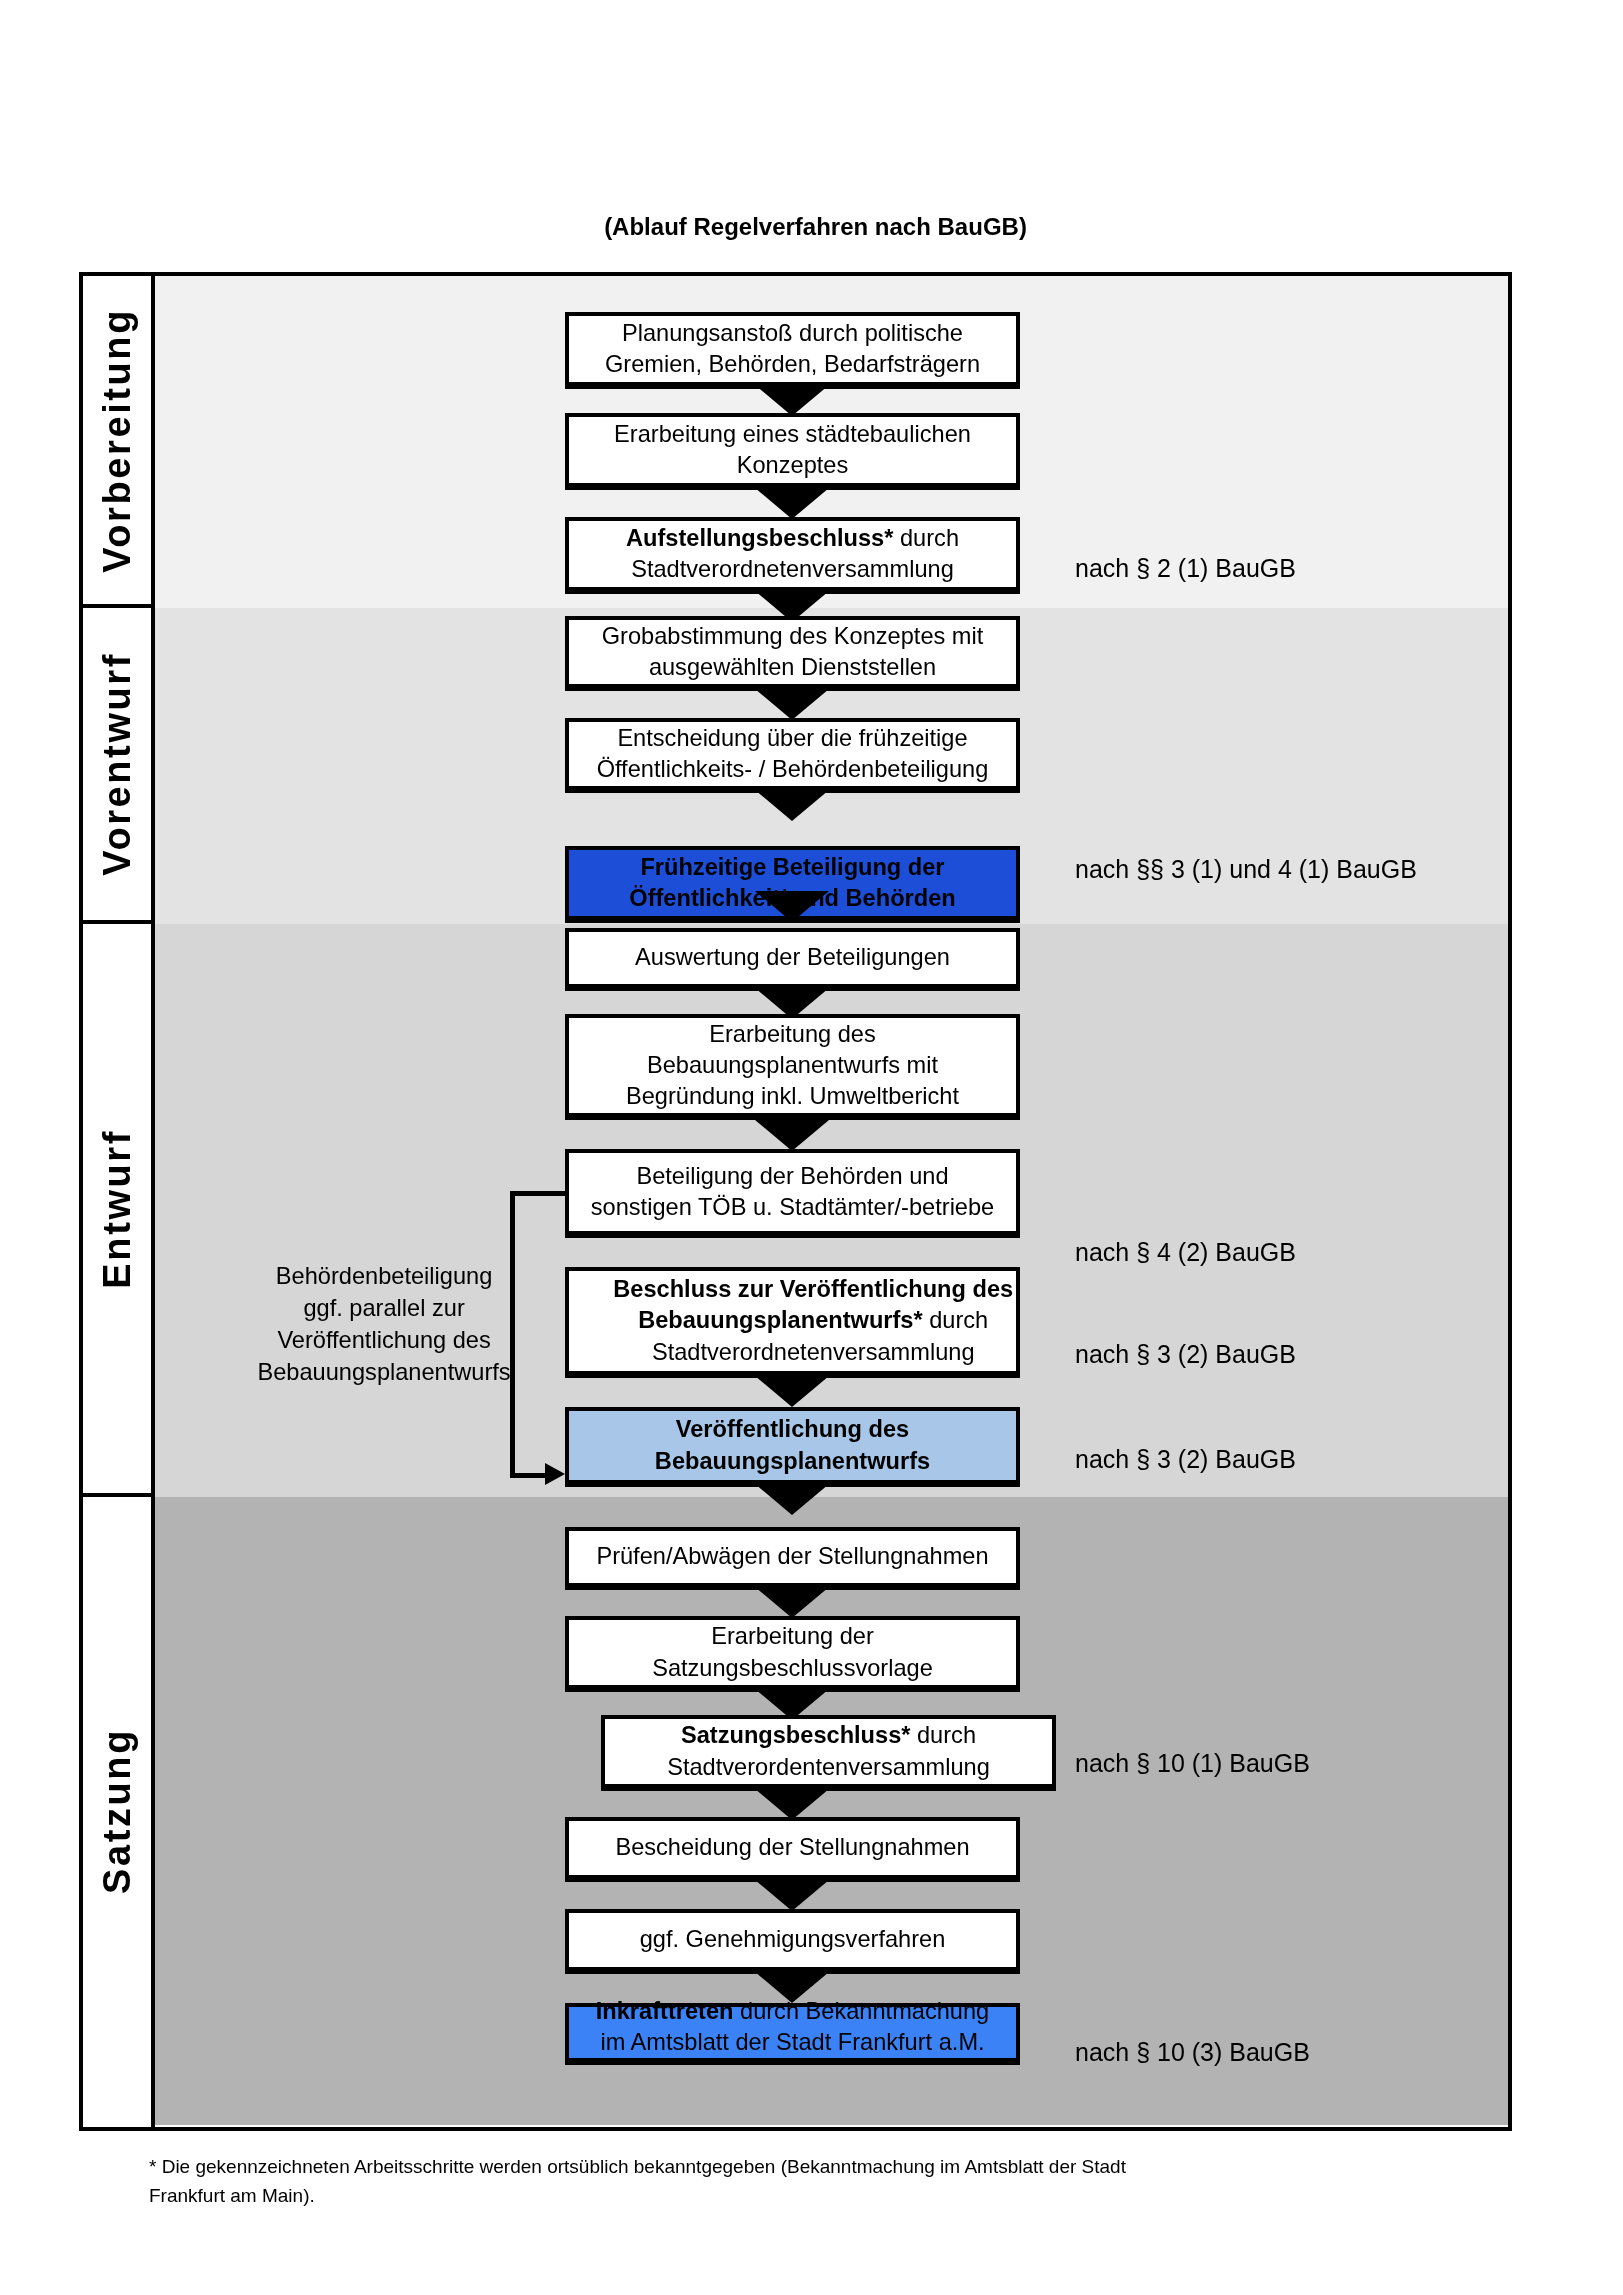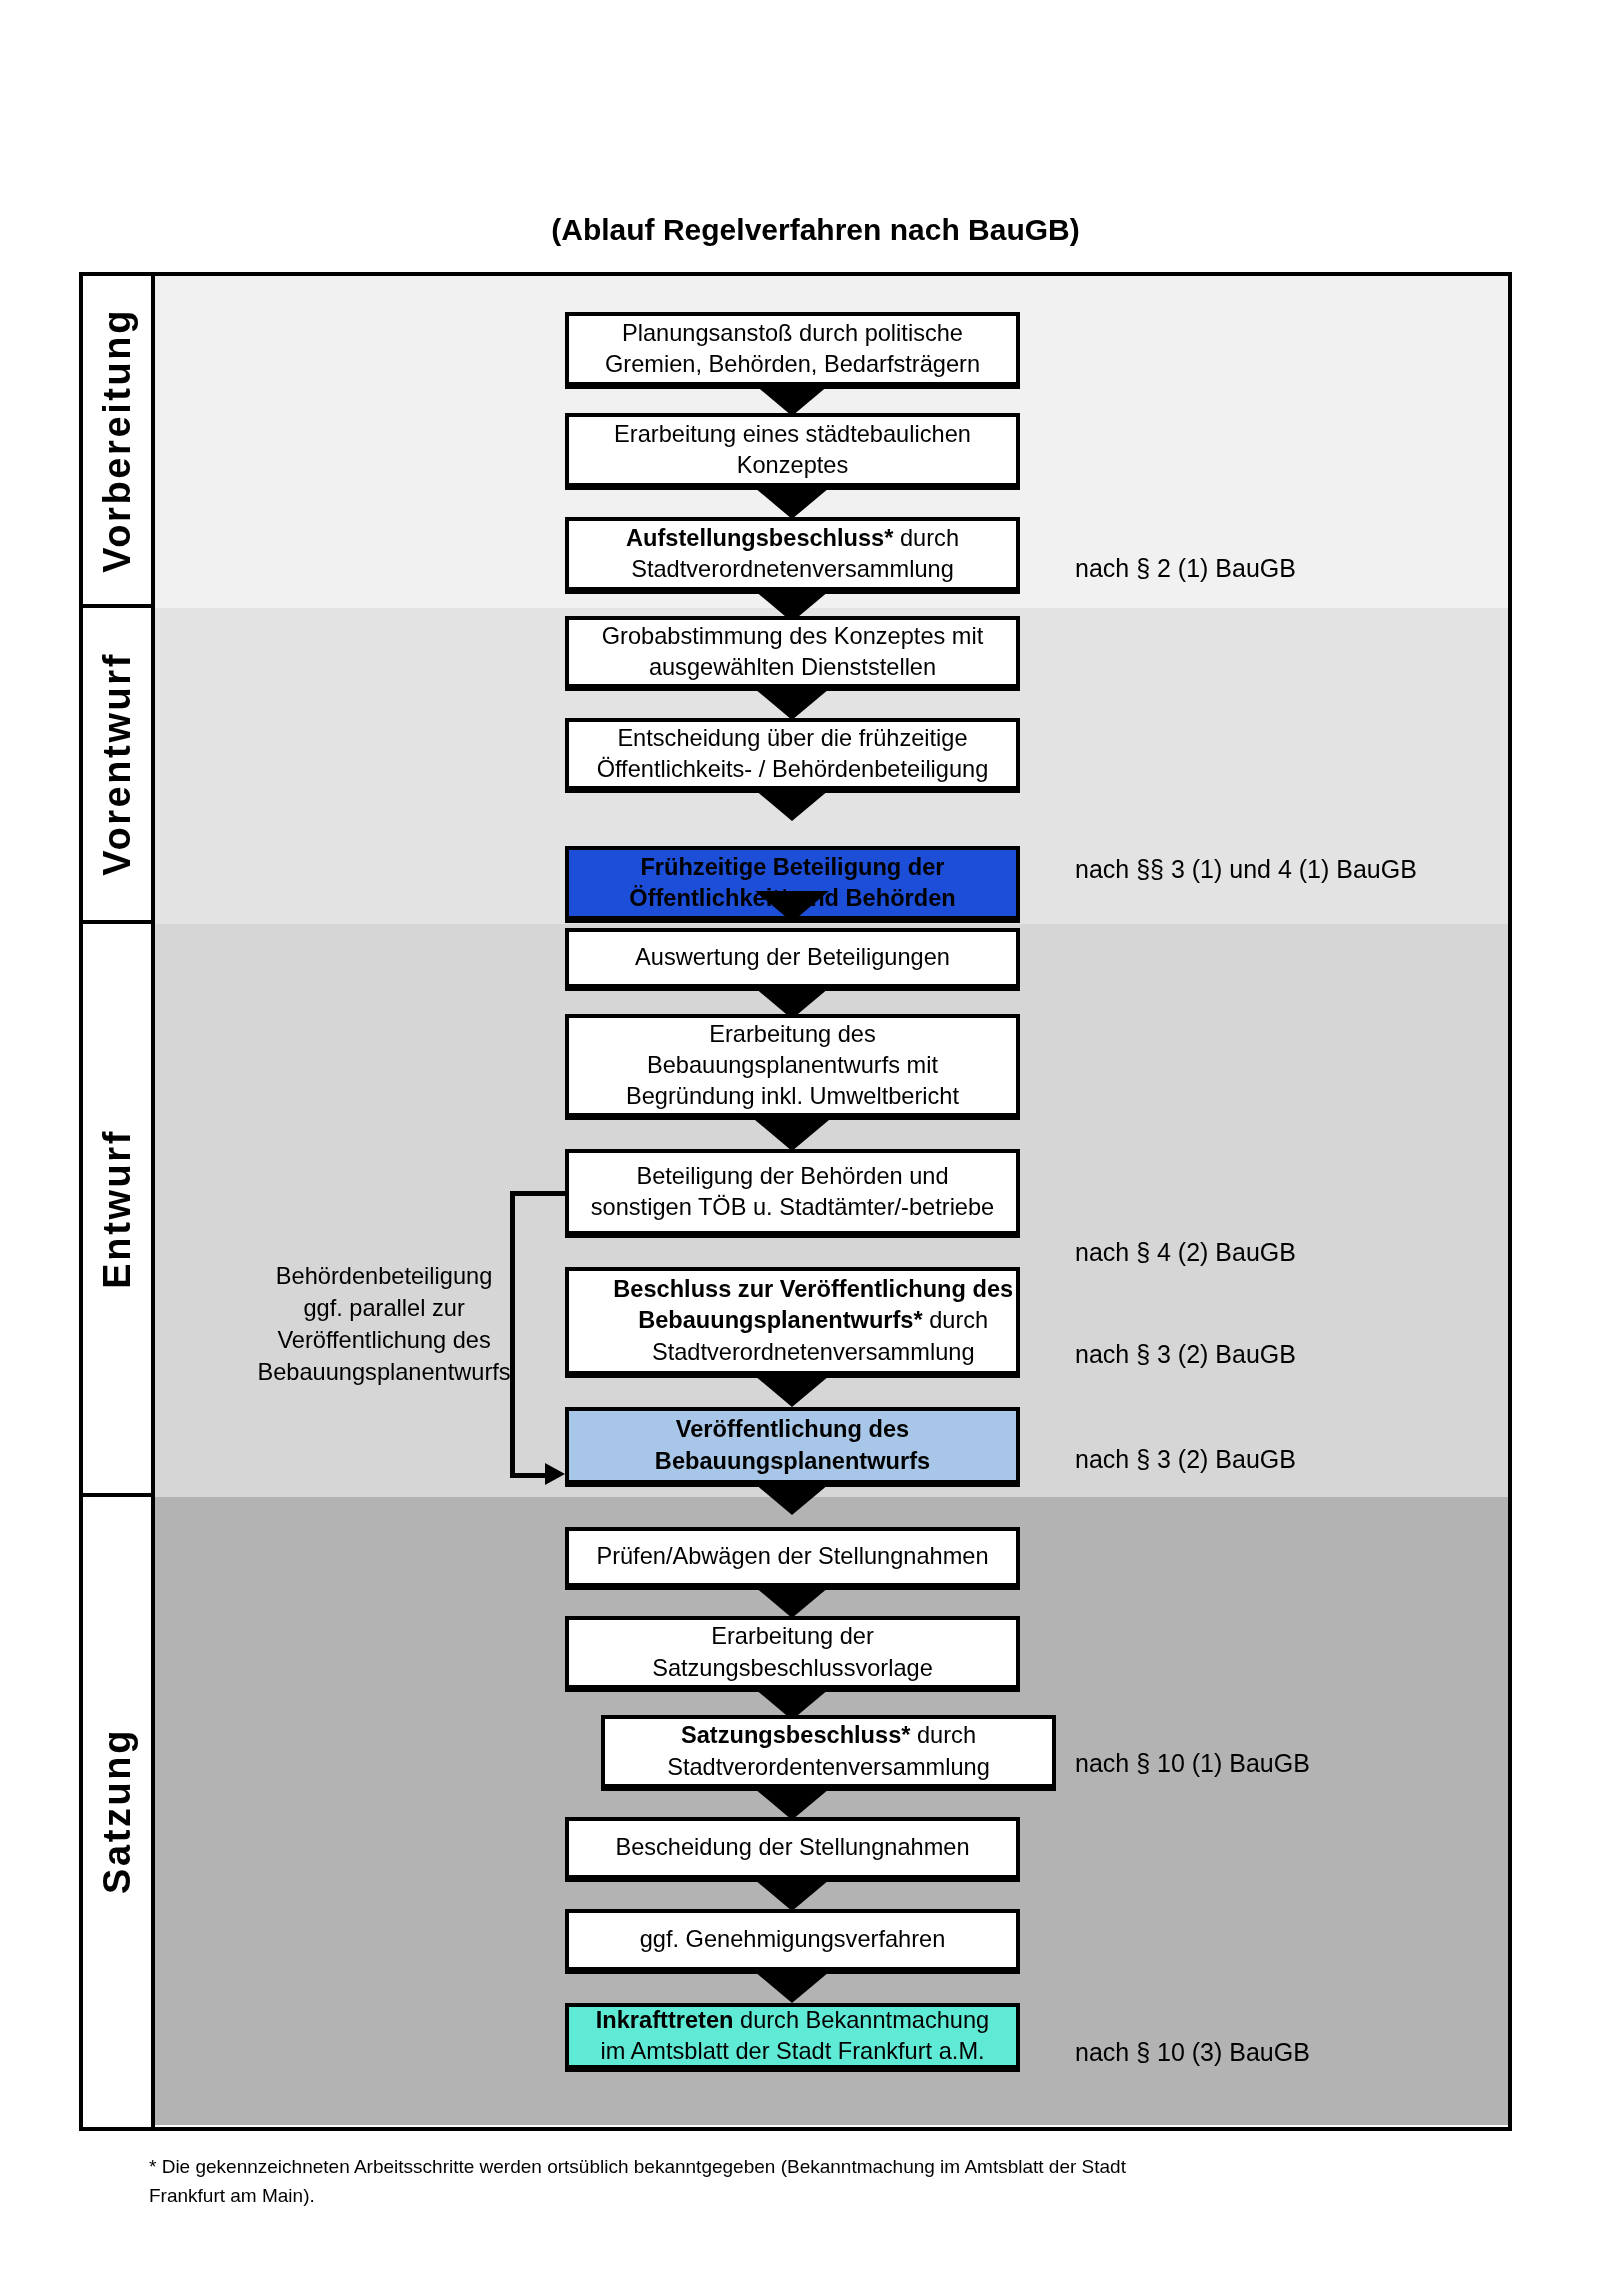--- a/index.html
+++ b/index.html
@@ -2,21 +2,21 @@
 <html style="font-size:10.5px"><head>
 <meta charset="utf-8">
 <style>
   html,body{margin:0;padding:0;background:#fff;}
   #page{position:relative;width:1623px;height:2295px;background:#fff;overflow:hidden;
         font-family:"Liberation Sans","DejaVu Sans",sans-serif;color:#000;}
 
   .title-wrap{position:absolute;left:79px;top:117px;width:1433px;text-align:center;}
   .title{font-size:50px;font-weight:700;letter-spacing:0.7px;}
   .subtitle-wrap{position:absolute;left:79px;top:213px;width:1433px;text-align:center;}
-  .subtitle{font-size:30px;font-weight:700;margin-left:40px;}
+  .subtitle{font-size:24px;font-weight:700;margin-left:40px;}
 
   #frame{position:absolute;left:79px;top:272px;width:1433px;height:1859px;
          border:4.6px solid #000;box-sizing:border-box;display:flex;background:#fff;}
 
   #label-col{width:72px;flex:0 0 72px;background:#fff;border-right:4.6px solid #000;box-sizing:border-box;}
   .phase-cell{box-sizing:border-box;display:flex;align-items:center;justify-content:center;}
   .phase-cell.divided{border-bottom:4.6px solid #000;}
   .phase-label{writing-mode:vertical-rl;transform:rotate(180deg);
                font-size:38px;font-weight:700;letter-spacing:2.6px;white-space:nowrap;}
 
@@ -141,21 +141,21 @@
 Stadtverordentenversammlung</span></div></div>
       <div class="arr" style="top:1513px;"></div>
       <div class="ref" style="top:1471px;">nach § 10 (1) BauGB</div>
 
       <div class="box" style="top:1541px;height:65px;"><div><span class="b"></span><span>Bescheidung der Stellungnahmen</span></div></div>
       <div class="arr" style="top:1604px;"></div>
 
       <div class="box" style="top:1633px;height:65px;"><div><span class="b"></span><span>ggf. Genehmigungsverfahren</span></div></div>
       <div class="arr" style="top:1696px;"></div>
 
-      <div class="box highlight" style="top: 1727px; height: 69px; background: #5eead4;"><div><span class="b">Inkrafttreten</span><span> durch Bekanntmachung
+      <div class="box highlight" style="top: 1727px; height: 62px; background: #3b82f6; align-items: flex-end;"><div><span class="b">Inkrafttreten</span><span> durch Bekanntmachung
 im Amtsblatt der Stadt Frankfurt a.M.</span></div></div>
       <div class="ref" style="top:1760px;">nach § 10 (3) BauGB</div>
 
       <div class="side-note">Behördenbeteiligung
 ggf. parallel zur
 Veröffentlichung des
 Bebauungsplanentwurfs</div>
       <div class="conn" style="left:355px;top:915px;width:56px;height:4.6px;"></div>
       <div class="conn" style="left:355px;top:915px;width:4.6px;height:286px;"></div>
       <div class="conn" style="left:355px;top:1197px;width:37px;height:4.6px;"></div>

